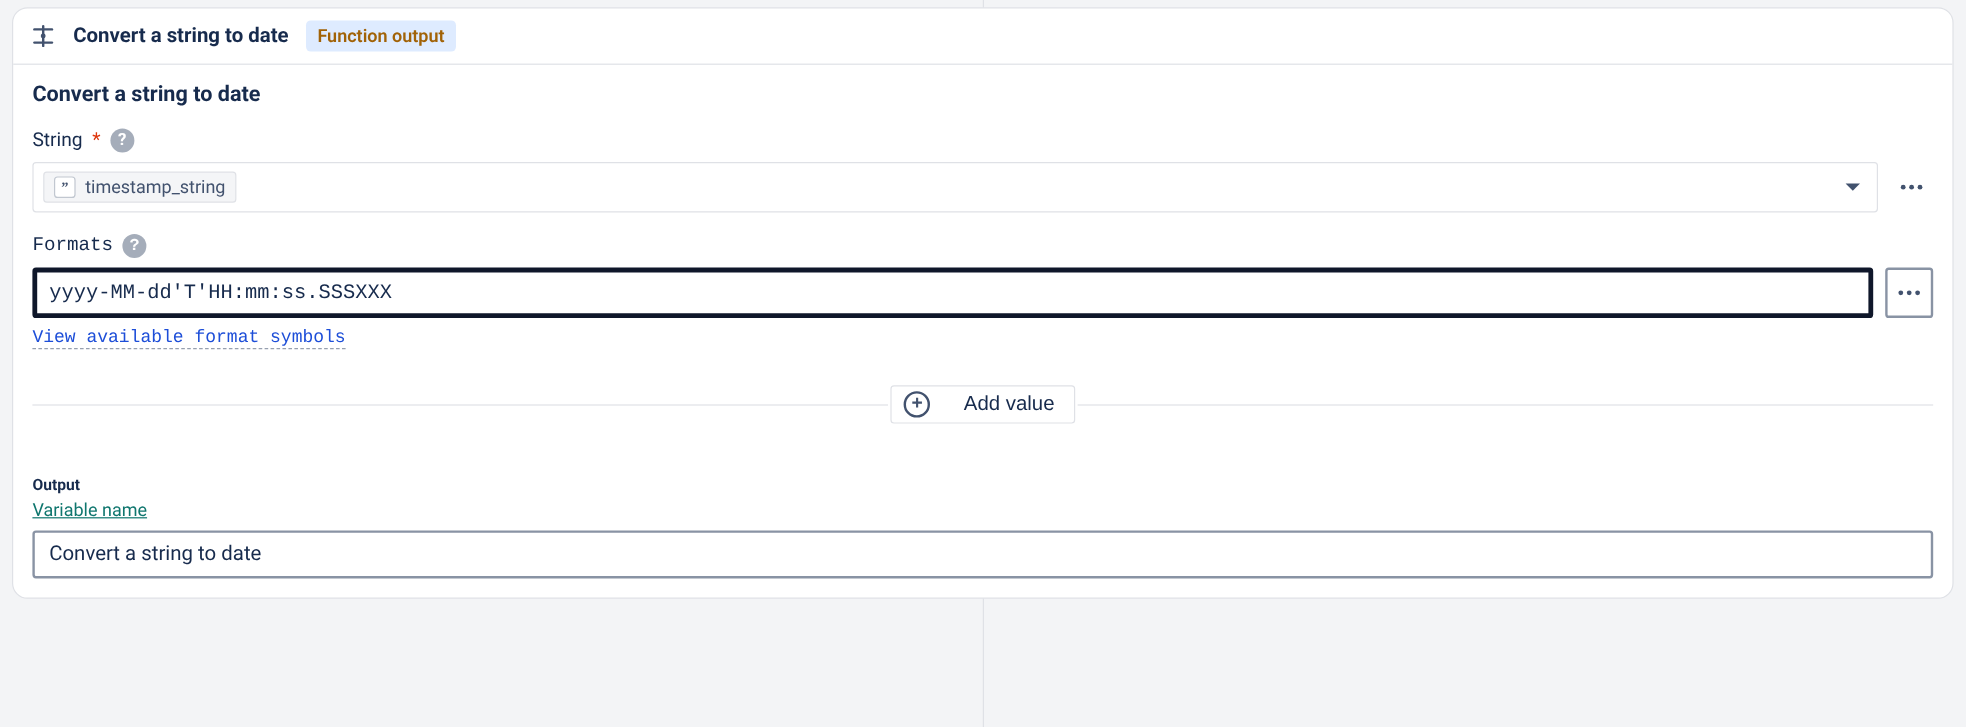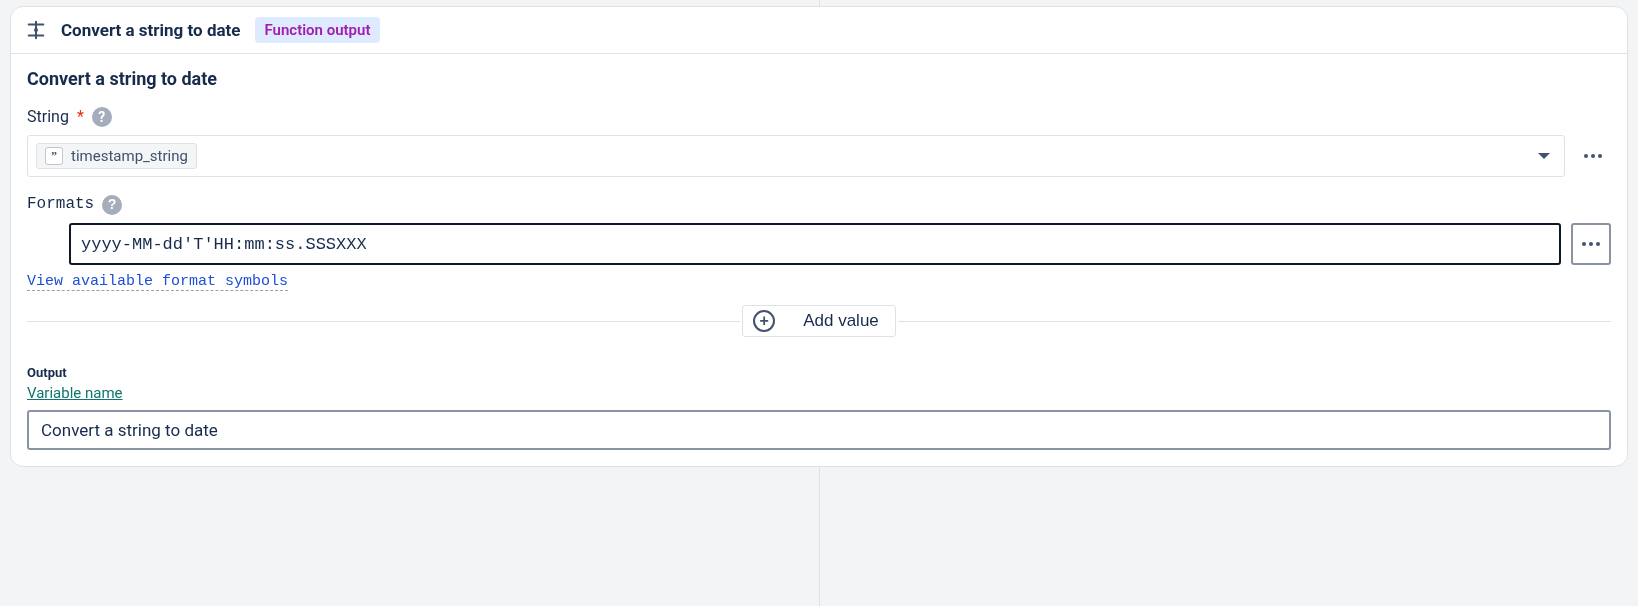--- a/index.html
+++ b/index.html
@@ -23,21 +23,21 @@
       border-bottom: 1px solid #dfe1e6;
     }
     .fn-icon svg { display: block; }
     .header-title {
       font-weight: 700;
       font-size: 17px;
       color: #172b4d;
     }
     .badge {
       background: #deebff;
-      color: #a21caf;
+      color: #a16207;
       font-weight: 600;
       font-size: 15px;
       padding: 4px 10px;
       border-radius: 4px;
     }
     .body {
       padding: 14px 16px 16px 16px;
     }
     .section-title {
       font-weight: 700;
@@ -74,23 +74,22 @@
       border: 1px solid #dfe1e6;
       border-radius: 3px;
       background: #fff;
       min-height: 42px;
       display: flex;
       align-items: center;
       padding: 4px 8px;
       position: relative;
     }
     .input-box.solid {
-      border: 2px solid #0f172a;
+      border: 4px solid #0f172a;
       padding: 6px 10px;
-      margin-left: 42px;
     }
     .chip {
       display: inline-flex;
       align-items: center;
       gap: 8px;
       background: #f4f5f7;
       border: 1px solid #dfe1e6;
       border-radius: 3px;
       padding: 3px 8px;
       font-size: 15px;
@@ -160,21 +159,21 @@
     }
     .add-btn {
       border: 1px solid #dfe1e6;
       background: #fff;
       padding: 4px 16px 4px 10px;
       border-radius: 3px;
       display: inline-flex; align-items: center; gap: 28px;
       cursor: pointer;
       font-size: 17px;
       color: #172b4d;
-      margin: 0 2px;
+      margin: 16px 2px;
     }
     .plus-circle {
       width: 22px; height: 22px;
       border: 2px solid #42526e;
       border-radius: 50%;
       display: inline-flex; align-items: center; justify-content: center;
     }
     .plus-circle::before {
       content: "+";
       font-size: 16px; font-weight: 700; color: #42526e; line-height: 1;

